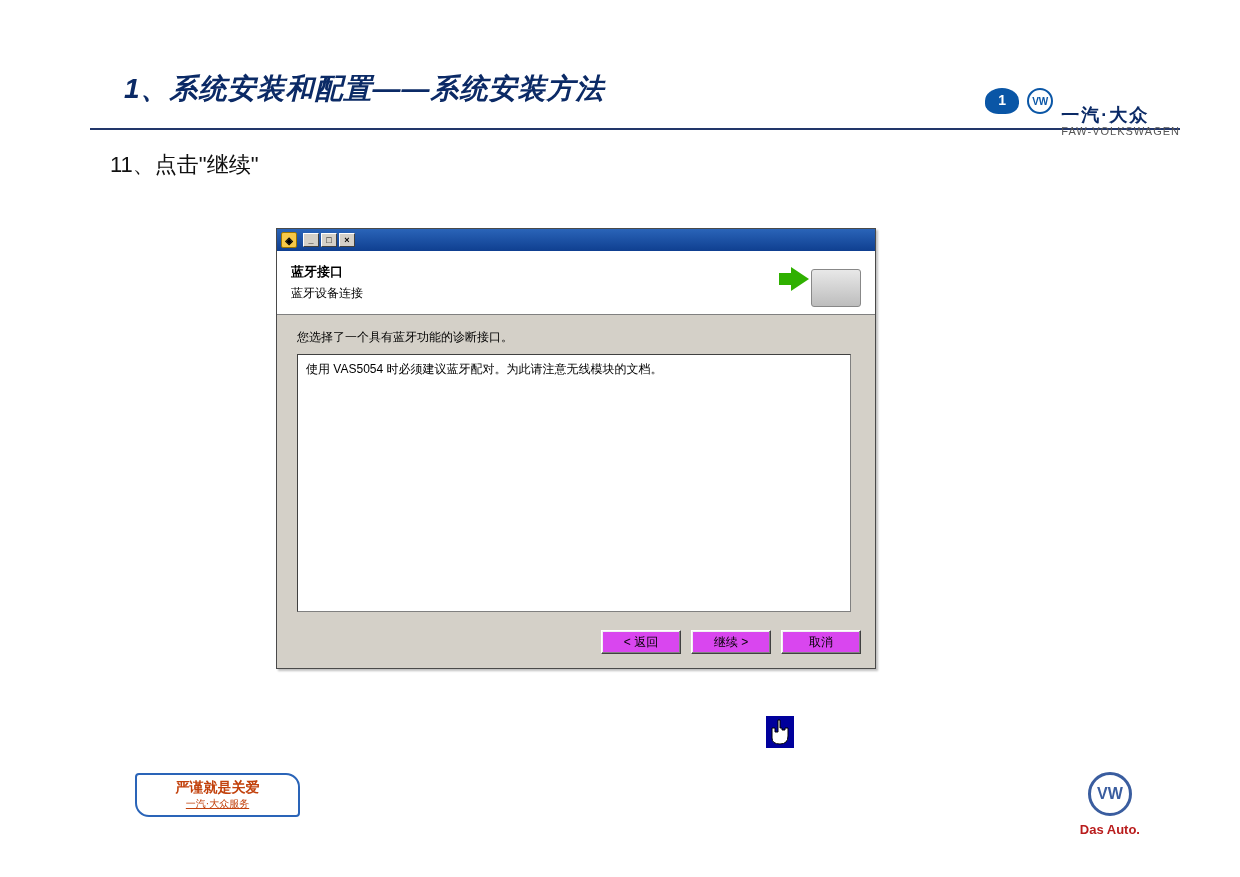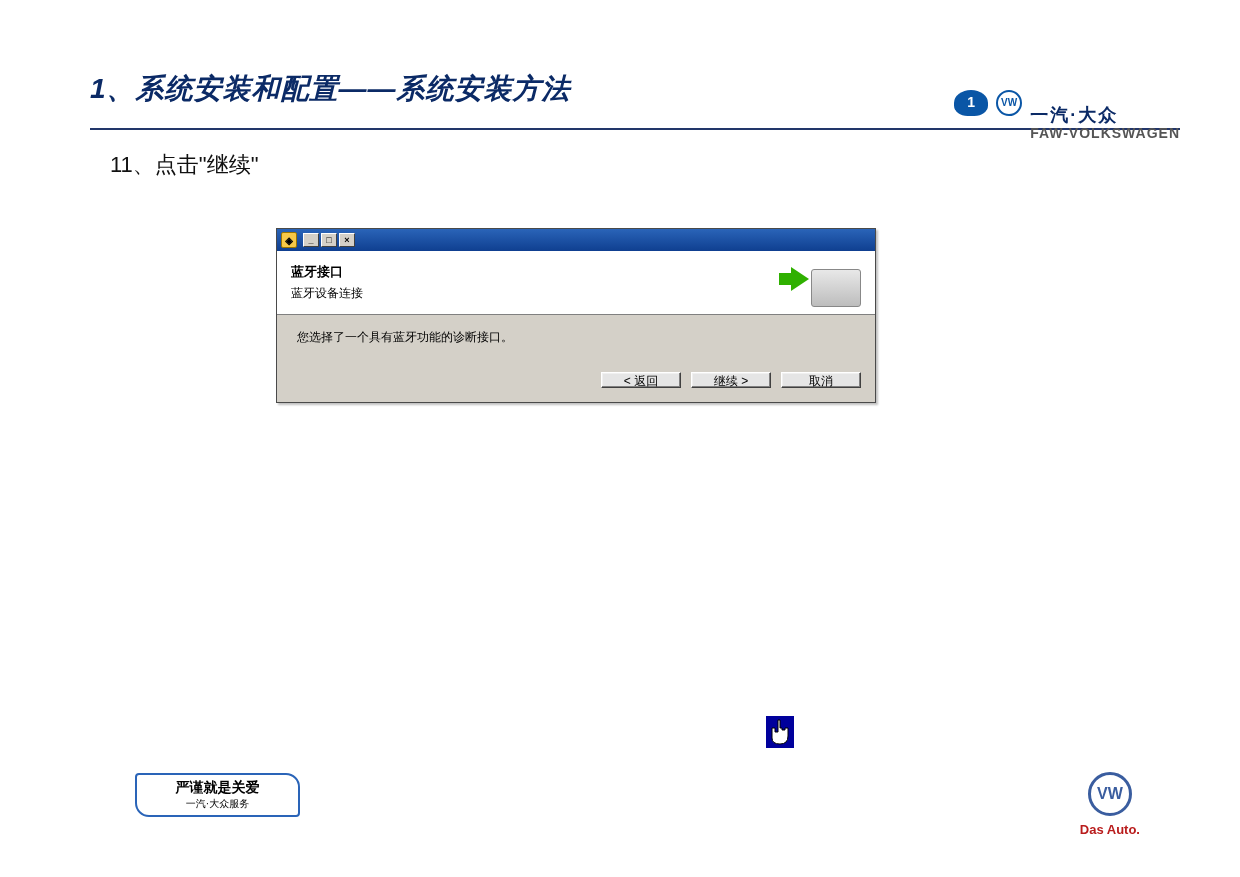--- a/index.html
+++ b/index.html
@@ -20,20 +20,21 @@
     top: 70px;
     height: 60px;
     border-bottom: 2px solid #22366a;
   }
   .slide-title {
     font-size: 28px;
     font-weight: 700;
     color: #0b2a66;
     font-style: italic;
     letter-spacing: 1px;
+    margin-left: 34px;
   }
   .brand-logos {
     position: absolute;
     right: 0;
     top: -5px;
     display: flex;
     align-items: center;
     gap: 8px;
   }
   .faw-logo {
@@ -62,21 +63,21 @@
   }
   .brand-text {
     display:flex;
     flex-direction:column;
     line-height:1;
     color:#0b2a66;
     font-weight:700;
     margin-top:41px;
   }
   .brand-cn { font-size:18px; letter-spacing:2px; }
-  .brand-en { font-size:14px; letter-spacing:1px; color:#555; font-weight:700; margin-top:2px;}
+  .brand-en { font-size:11px; letter-spacing:1px; color:#555; font-weight:400; margin-top:2px;}
 
   .step-text {
     position:absolute;
     left:110px;
     top:150px;
     font-size:22px;
     color:#111;
   }
 
   
@@ -192,22 +193,22 @@
   }
 
   .dlg-footer {
     display:flex;
     justify-content:flex-end;
     gap:10px;
     padding:10px 14px 14px 14px;
   }
   .win-btn {
     min-width:80px;
-    height:16px;
-    background:#e5e5e5;
+    height:24px;
+    background:#d946ef;
     border:1px solid #fff;
     border-right-color:#404040;
     border-bottom-color:#404040;
     box-shadow: inset -1px -1px 0 #808080, inset 1px 1px 0 #f0f0f0;
     font-size:12px;
     cursor:pointer;
     font-family:inherit;
   }
 
   .cursor-hand {
@@ -221,24 +222,24 @@
 
   
   .footer-badge-left {
     position:absolute;
     left:135px;
     bottom:60px;
     width:165px;height:44px;
     border:2px solid #2a64b8;
     border-radius:4px 14px 4px 14px;
     display:flex;flex-direction:column;align-items:center;justify-content:center;
-    color:#000000;
+    color:#c2410c;
   }
   .fb-t1{font-size:14px;font-weight:700;}
-  .fb-t2{font-size:10px;}
+  .fb-t2{font-size:10px;text-decoration:underline;}
 
   .footer-badge-right {
     position:absolute;
     right:100px;
     bottom:40px;
     text-align:center;
     color:#3a3a3a;
   }
   .vw-logo-lg {
     width:44px;height:44px;
@@ -293,20 +294,23 @@
       <div class="t2">蓝牙设备连接</div>
     </div>
     <div class="dlg-header-graphic">
       <div class="arrow-green"></div>
       <div class="monitor"></div>
     </div>
   </div>
 
   <div class="dlg-body">
     <div class="prompt">您选择了一个具有蓝牙功能的诊断接口。</div>
+    <div class="inset-box">
+      <span>使用 VAS5054 时必须建议蓝牙配对。为此请注意无线模块的文档。</span>
+    </div>
   </div>
 
 
   <div class="dlg-footer">
     <button class="win-btn">&lt; 返回</button>
     <button class="win-btn">继续 &gt;</button>
     <button class="win-btn">取消</button>
   </div>
 </div>
 

